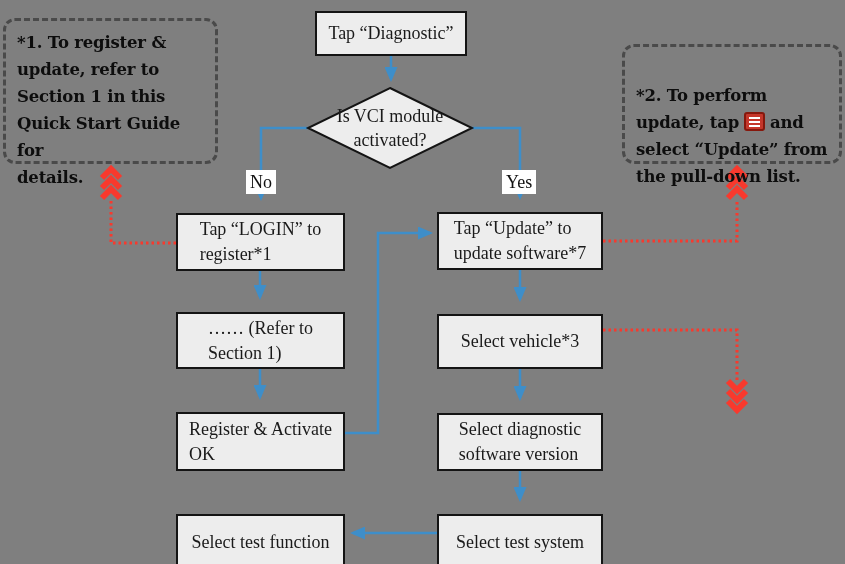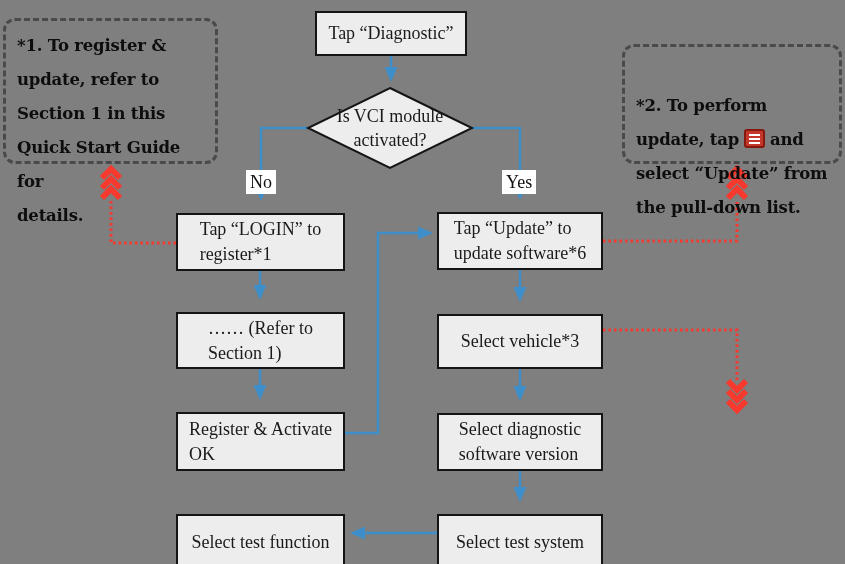--- a/index.html
+++ b/index.html
@@ -45,21 +45,21 @@
     margin-top:38px;
   }
   .callout{
     position:absolute;
     box-sizing:border-box;
     border:3px dashed #4a4a4a;
     border-radius:12px;
     font-family:"DejaVu Serif","Liberation Serif",serif;
     font-weight:bold;
     font-size:16.5px;
-    line-height:34px;
+    line-height:27px;
     color:#0d0d0d;
     padding:8px 11px;
     white-space:pre-line;
     z-index:2;
     letter-spacing:-0.2px;
   }
   .menu-icon{
     display:inline-block;
     position:relative;
     width:21px;height:19px;
@@ -141,21 +141,21 @@
 
   <div class="node" style="left:176px;top:204px;width:169px;height:58px;">Tap “LOGIN” to
 register*1</div>
   <div class="node" style="left:176px;top:303px;width:169px;height:57px;">…… (Refer to
 Section 1)</div>
   <div class="node" style="left:176px;top:403px;width:169px;height:59px;">Register &amp; Activate
 OK</div>
   <div class="node" style="left:176px;top:505px;width:169px;height:57px;">Select test function</div>
 
   <div class="node" style="left:437px;top:203px;width:166px;height:58px;">Tap “Update” to
-update software*6</div>
+update software*7</div>
   <div class="node" style="left:437px;top:305px;width:166px;height:55px;">Select vehicle*3</div>
   <div class="node" style="left:437px;top:404px;width:166px;height:58px;">Select diagnostic
 software version</div>
   <div class="node" style="left:437px;top:505px;width:166px;height:57px;">Select test system</div>
 
   <div class="callout" style="left:3px;top:18px;width:215px;height:146px;">*1. To register &amp;
 update, refer to
 Section 1 in this
 Quick Start Guide for
 details.</div>

